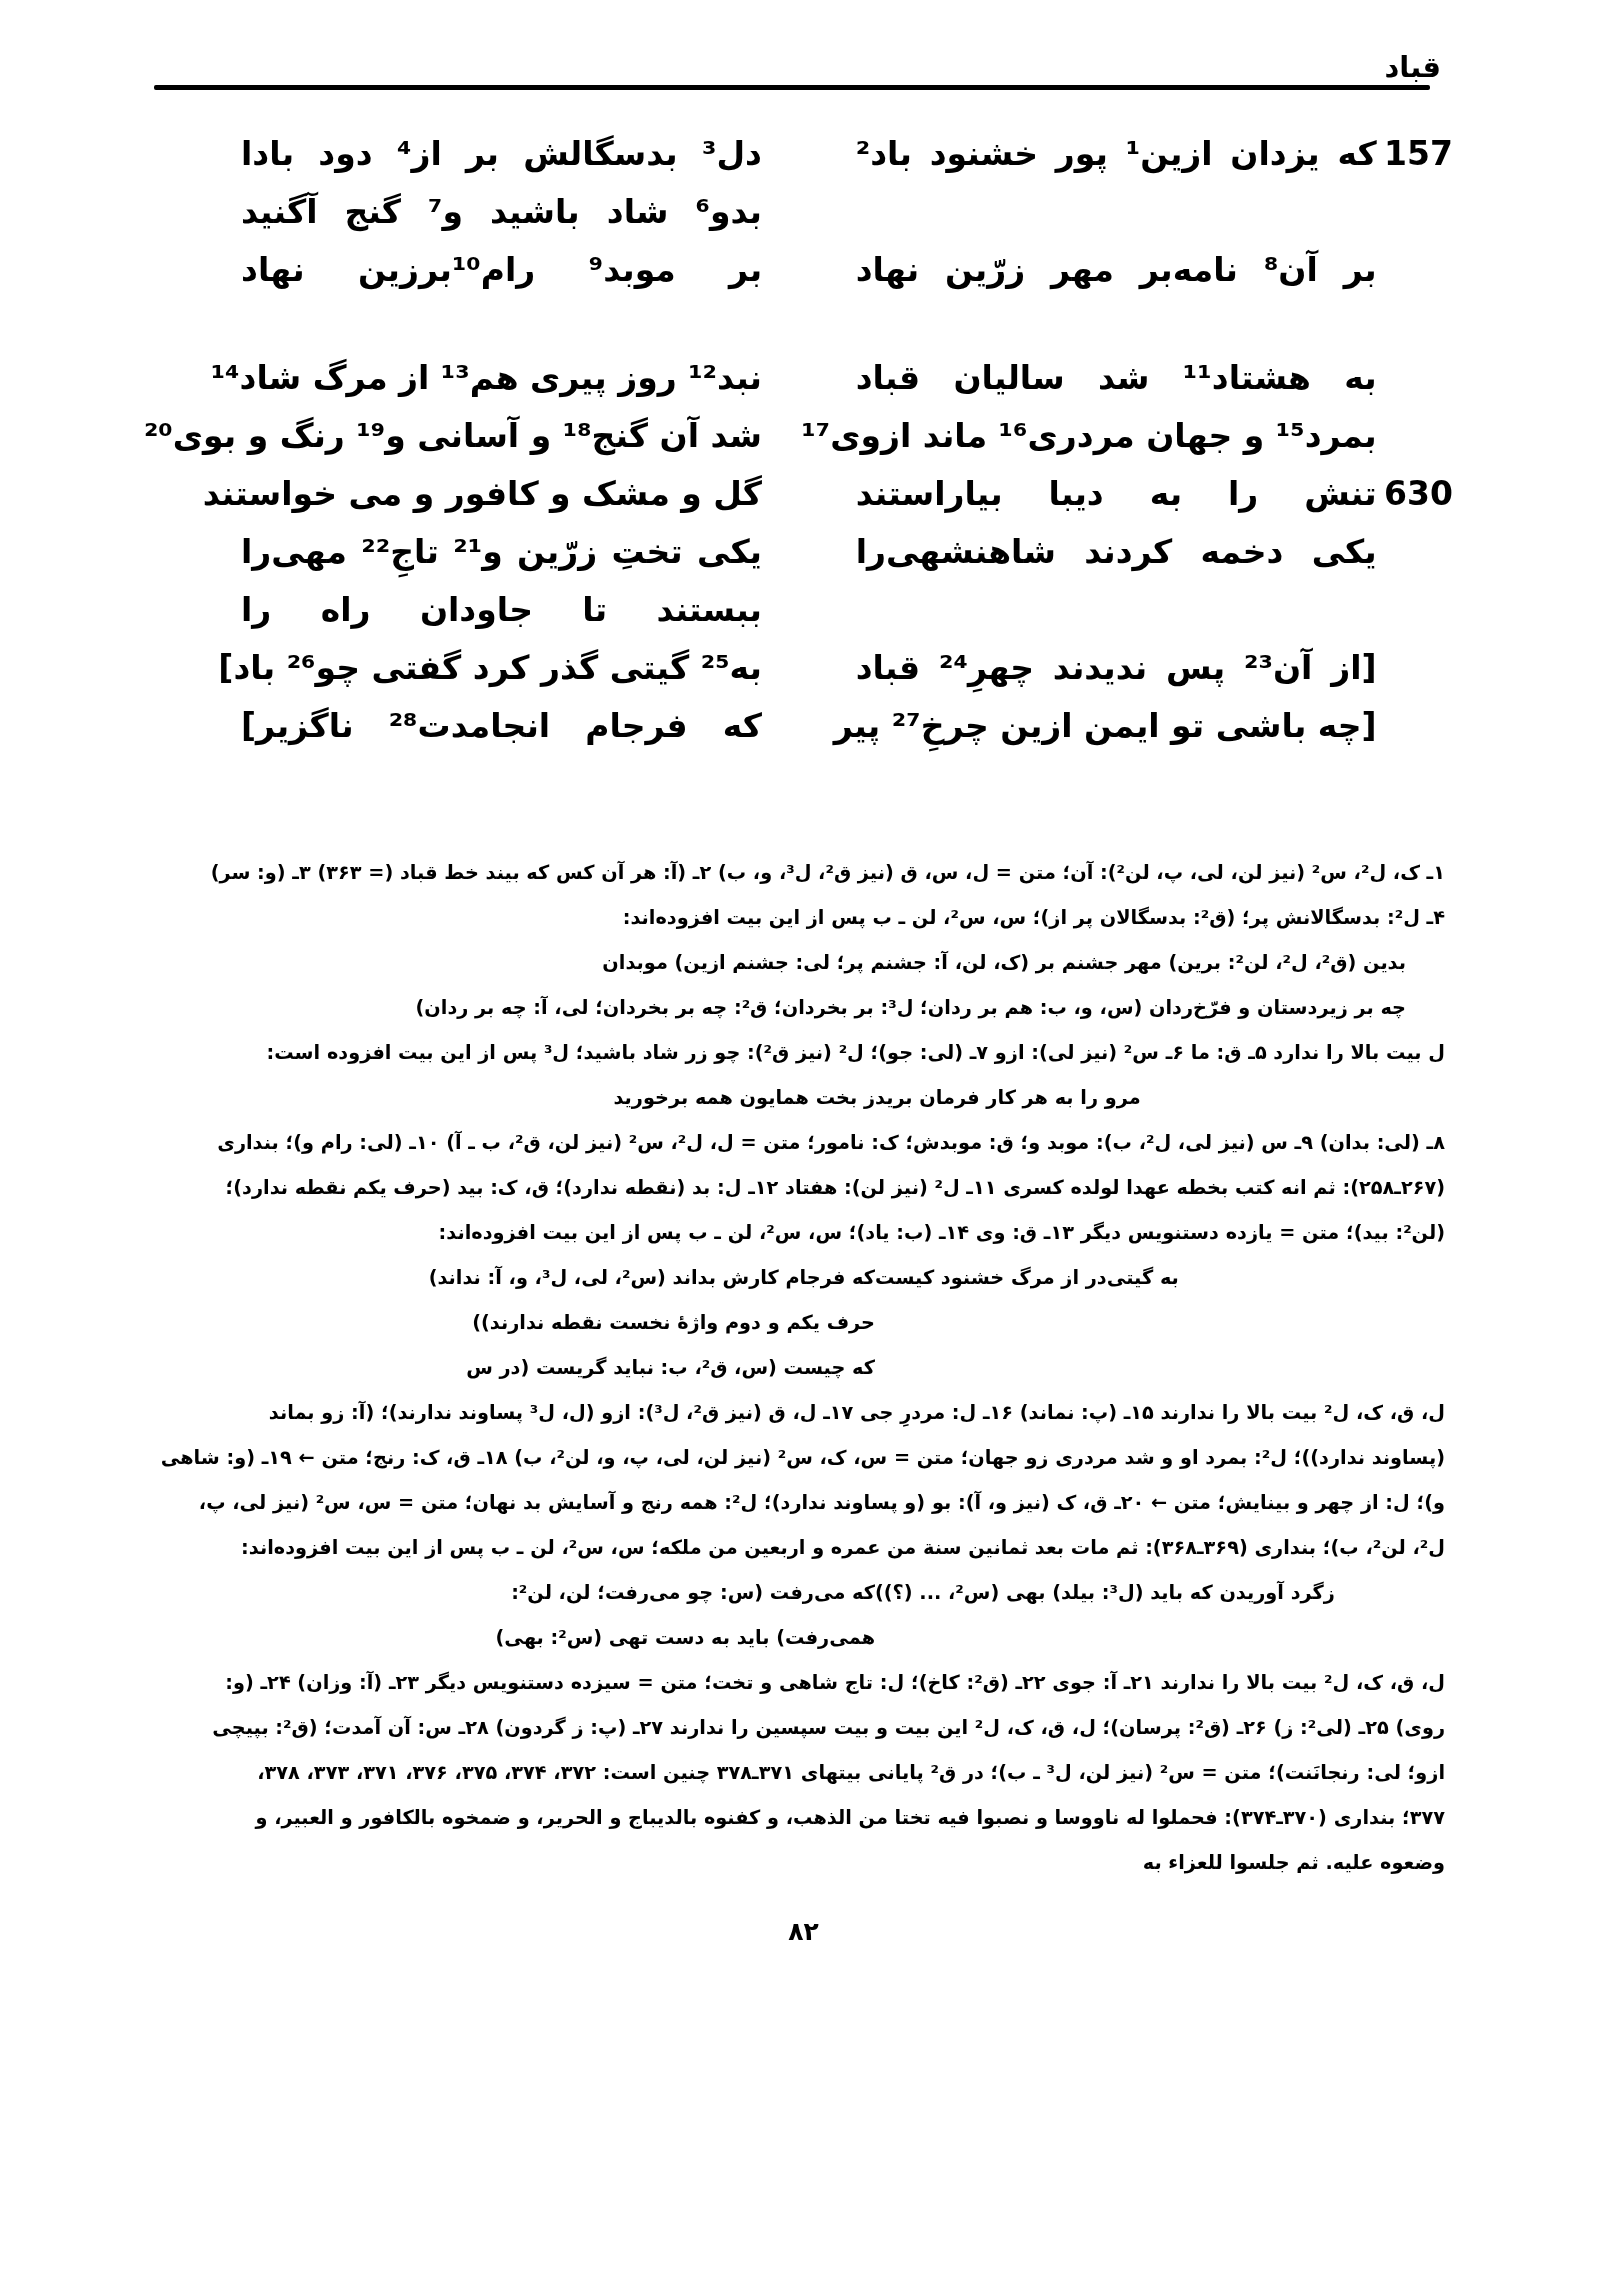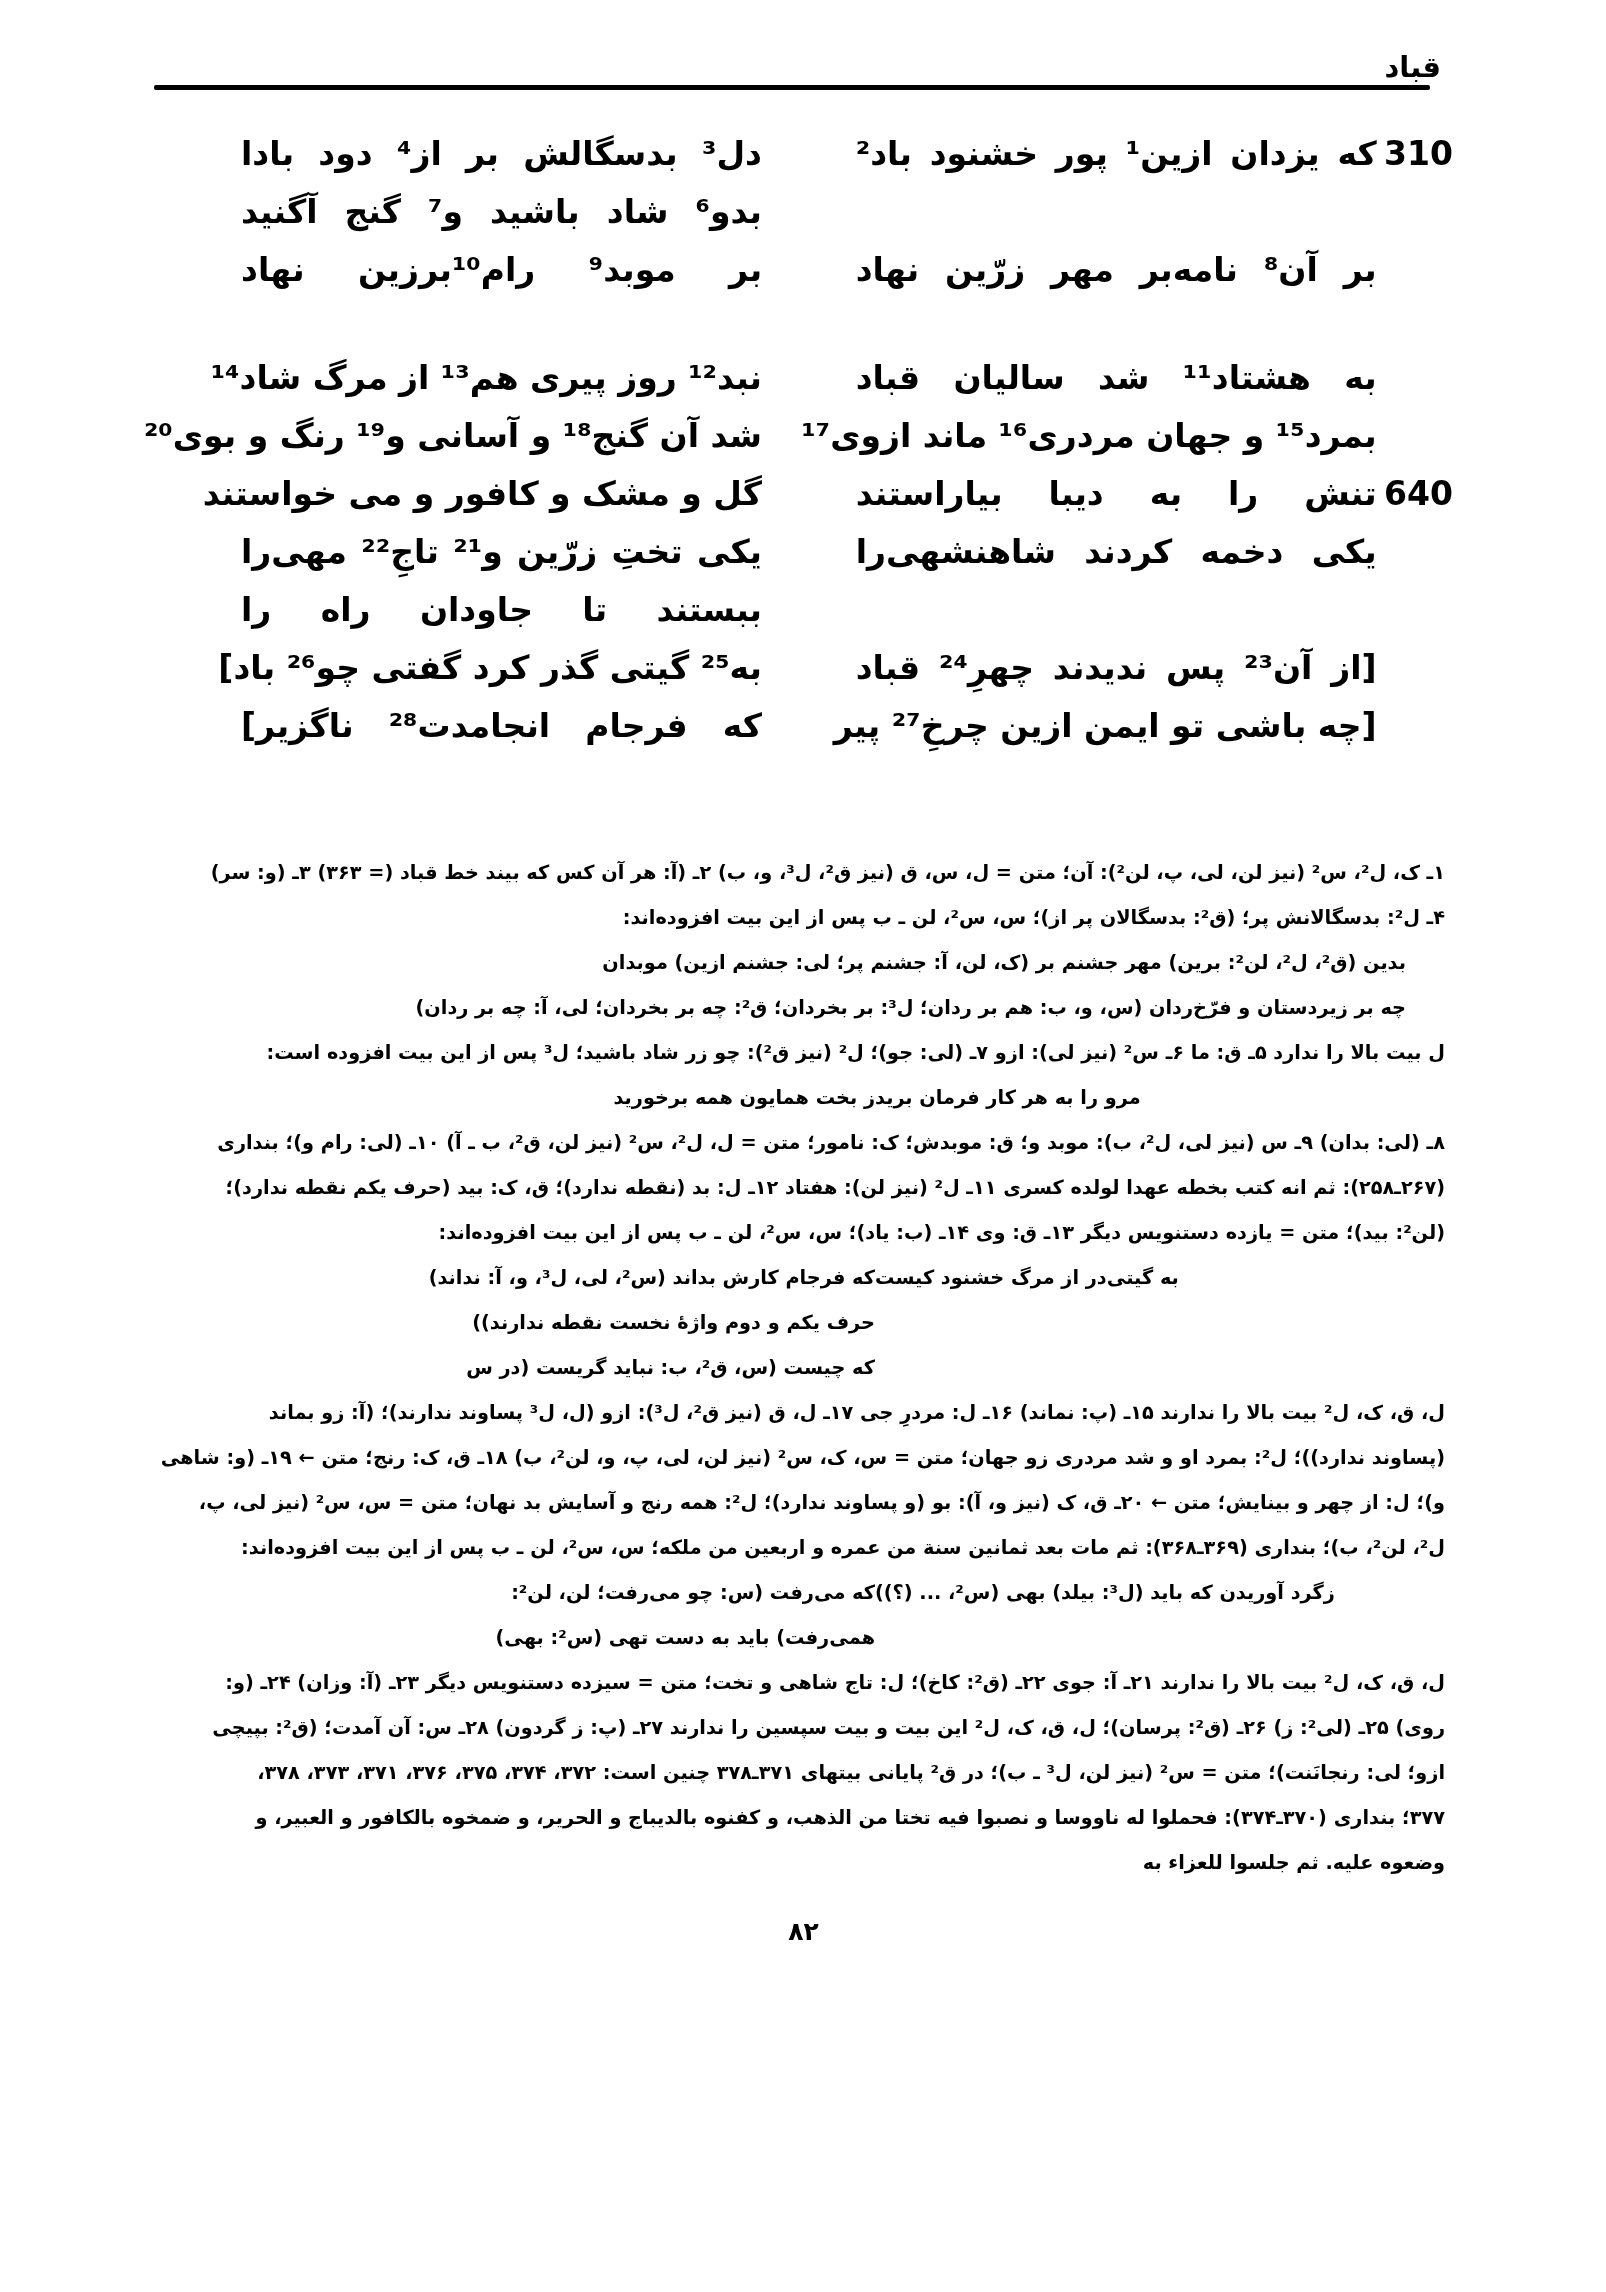--- a/index.html
+++ b/index.html
@@ -27,21 +27,21 @@
 </style>
 </head>
 <body>
 
 <div class="page">
   <div class="running-head">قباد</div>
   <div class="head-rule"></div>
 
   <div class="verse-block" style="top:124px;" id="vb1">
       <div class="couplet">
-        <span class="line-num">310</span>
+        <span class="line-num">157</span>
         <span class="hemistich hemi-right">که یزدان ازین¹ پور خشنود باد²</span>
         <span class="gap"></span>
         <span class="hemistich">دل³ بدسگالش بر از⁴ دود بادا</span>
       </div>
       <div class="couplet">
         <span class="line-num"></span>
         <span class="gap"></span>
         <span class="hemistich">بدو⁶ شاد باشید و⁷ گنج آگنید</span>
       </div>
       <div class="couplet">
@@ -58,21 +58,21 @@
         <span class="gap"></span>
         <span class="hemistich">نبد¹² روز پیری هم¹³ از مرگ شاد¹⁴</span>
       </div>
       <div class="couplet">
         <span class="line-num"></span>
         <span class="hemistich hemi-right">بمرد¹⁵ و جهان مردری¹⁶ ماند ازوی¹⁷</span>
         <span class="gap"></span>
         <span class="hemistich">شد آن گنج¹⁸ و آسانی و¹⁹ رنگ و بوی²⁰</span>
       </div>
       <div class="couplet">
-        <span class="line-num">640</span>
+        <span class="line-num">630</span>
         <span class="hemistich hemi-right">تنش را به دیبا بیاراستند</span>
         <span class="gap"></span>
         <span class="hemistich">گل و مشک و کافور و می خواستند</span>
       </div>
       <div class="couplet">
         <span class="line-num"></span>
         <span class="hemistich hemi-right">یکی دخمه کردند شاهنشهی‌را</span>
         <span class="gap"></span>
         <span class="hemistich">یکی تختِ زرّین و²¹ تاجِ²² مهی‌را</span>
       </div>

